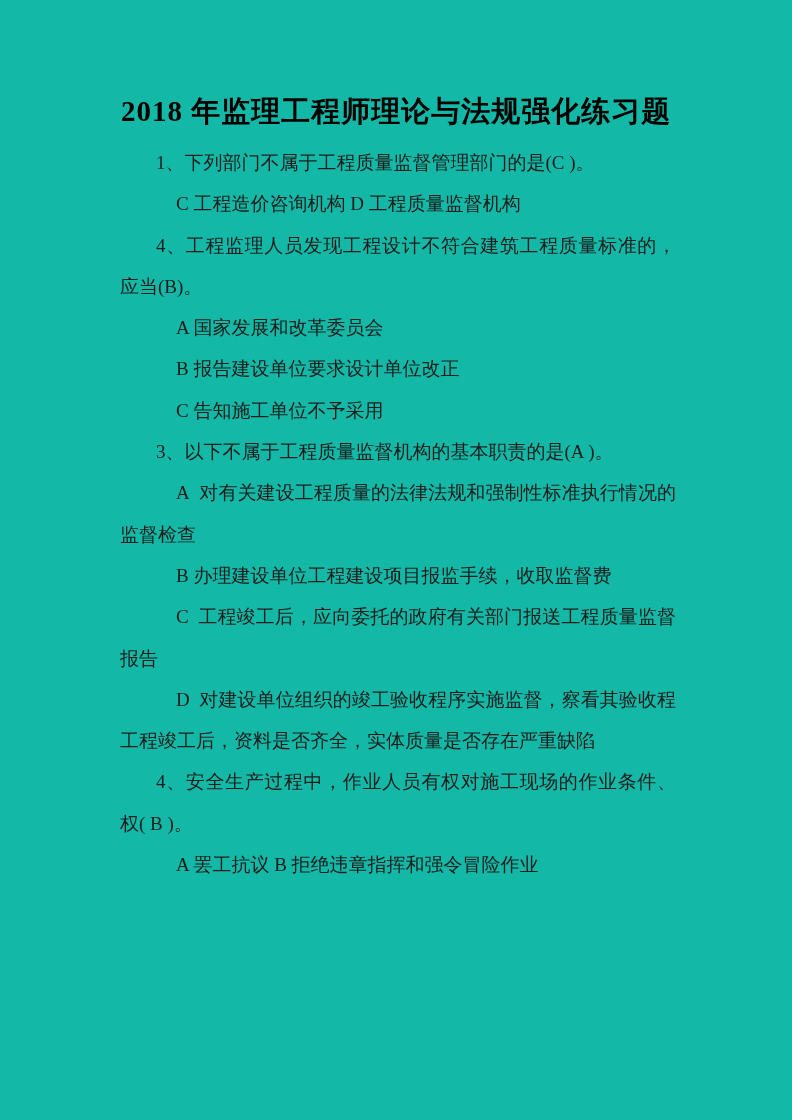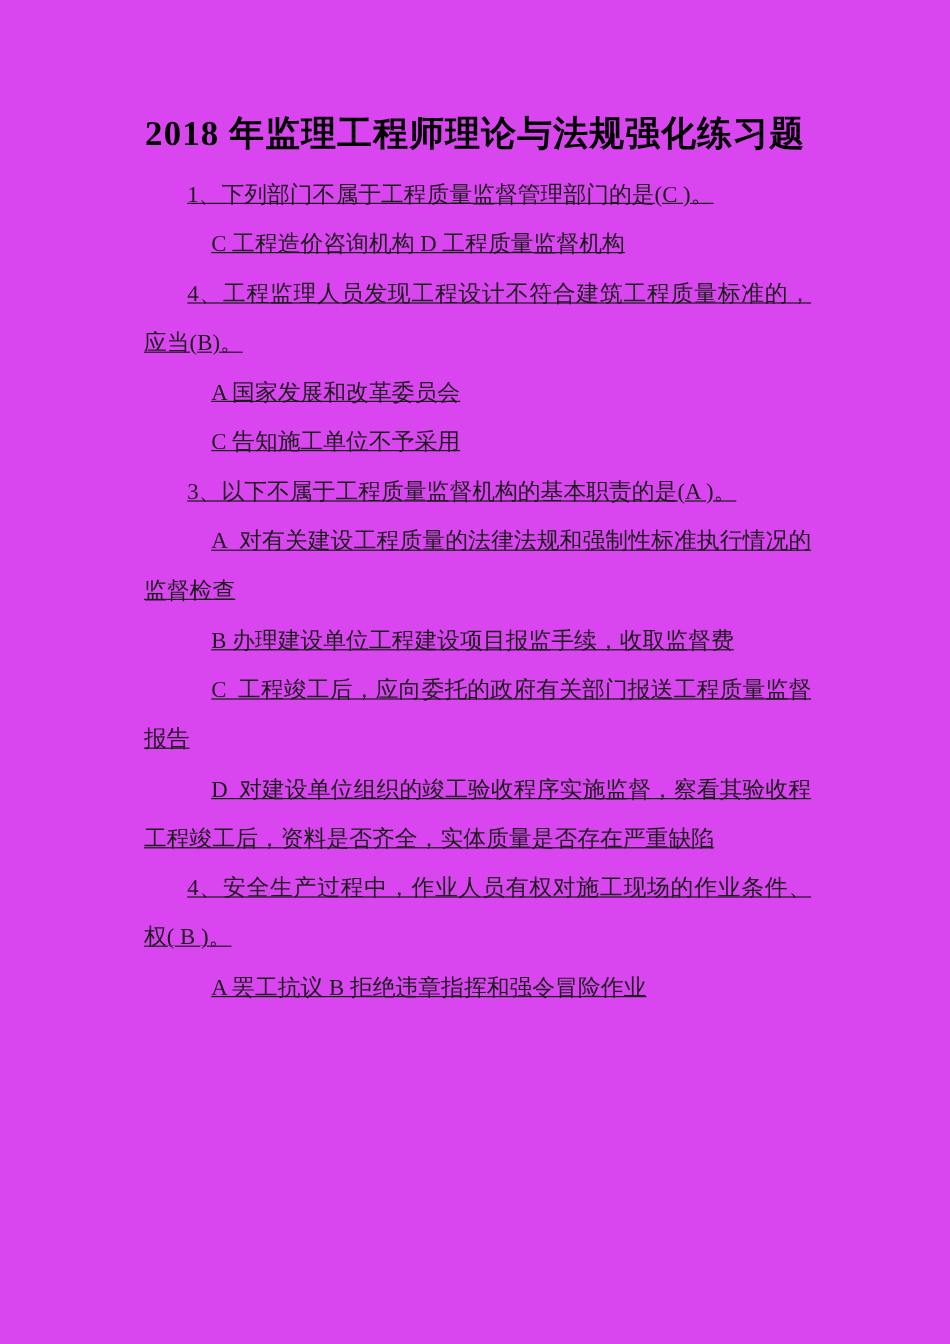--- a/index.html
+++ b/index.html
@@ -30,48 +30,48 @@
     letter-spacing: 1px;
     white-space: nowrap;
   }
   .body-text {
     position: absolute;
     left: 120px;
     top: 142px;
     width: 556px;
     font-size: 19px;
     color: #1c1c1c;
-    text-decoration: underline;
   }
   .line {
     height: 41.3px;
     line-height: 41.3px;
     white-space: nowrap;
     overflow: visible;
   }
   .line.ind-q { padding-left: 36px; }  
   .line.ind-o { padding-left: 56px; }  
   .line.just {
     white-space: normal;
     text-align: justify;
     text-align-last: justify;
     overflow: hidden;
   }
 </style>
 </head>
 <body>
 
-<div class="page" style="background: #d946ef; color: rgb(28, 28, 28);">
+<div class="page" style="background: #14b8a6; color: rgb(28, 28, 28);">
   <h1 class="doc-title" style="color: rgb(0, 0, 0);">2018 年监理工程师理论与法规强化练习题</h1>
   <div class="body-text">
       <div class="line ind-q">1、下列部门不属于工程质量监督管理部门的是(C )。</div>
       <div class="line ind-o">C 工程造价咨询机构 D 工程质量监督机构</div>
       <div class="line ind-q just">4、工程监理人员发现工程设计不符合建筑工程质量标准的，</div>
       <div class="line">应当(B)。</div>
       <div class="line ind-o">A 国家发展和改革委员会</div>
+      <div class="line ind-o">B 报告建设单位要求设计单位改正</div>
       <div class="line ind-o">C 告知施工单位不予采用</div>
       <div class="line ind-q">3、以下不属于工程质量监督机构的基本职责的是(A )。</div>
       <div class="line ind-o just">A&nbsp;&nbsp;对有关建设工程质量的法律法规和强制性标准执行情况的</div>
       <div class="line">监督检查</div>
       <div class="line ind-o">B 办理建设单位工程建设项目报监手续，收取监督费</div>
       <div class="line ind-o just">C&nbsp;&nbsp;工程竣工后，应向委托的政府有关部门报送工程质量监督</div>
       <div class="line">报告</div>
       <div class="line ind-o just">D&nbsp;&nbsp;对建设单位组织的竣工验收程序实施监督，察看其验收程</div>
       <div class="line">工程竣工后，资料是否齐全，实体质量是否存在严重缺陷</div>
       <div class="line ind-q just">4、安全生产过程中，作业人员有权对施工现场的作业条件、</div>

